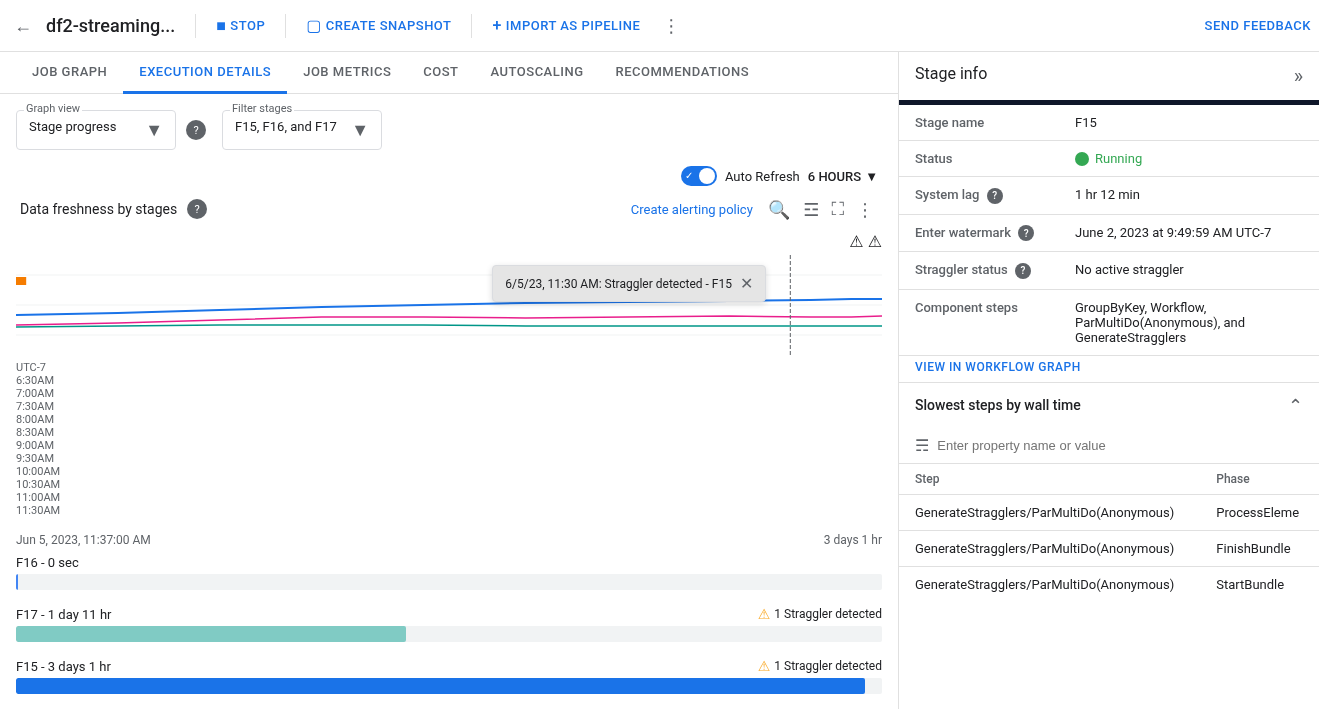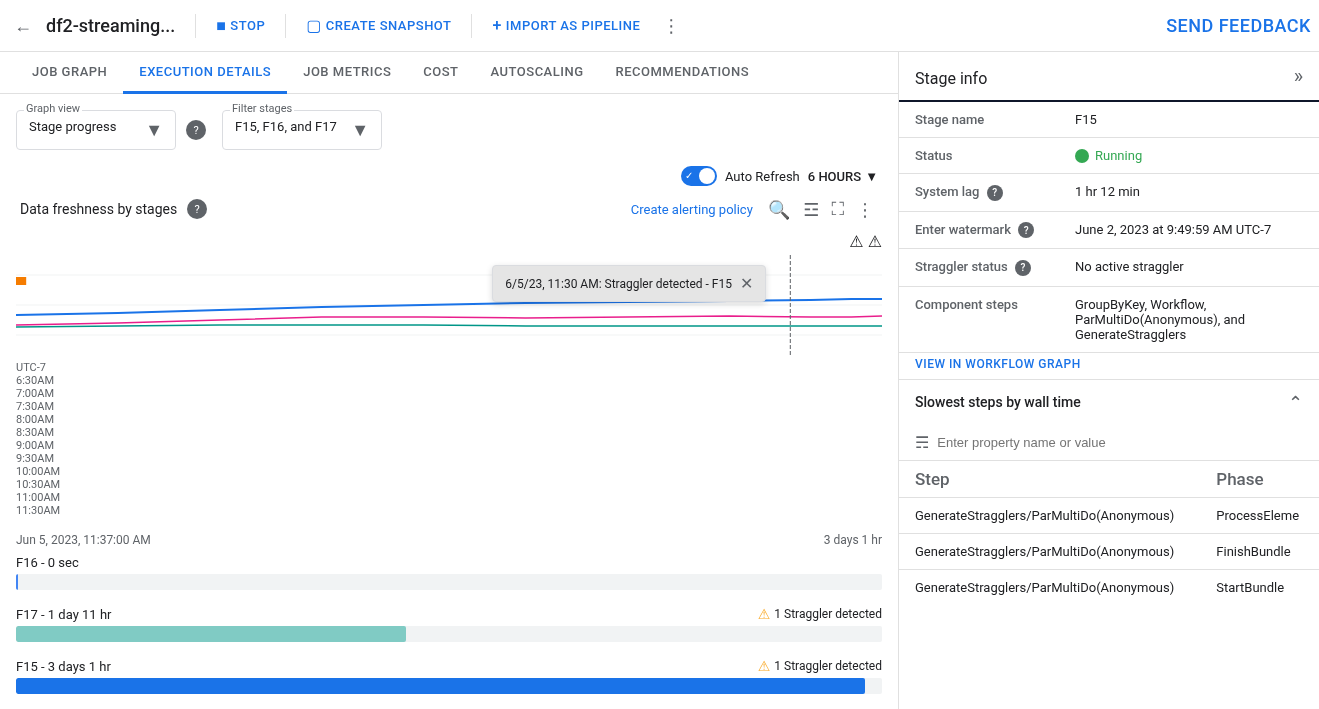--- a/index.html
+++ b/index.html
@@ -13,21 +13,21 @@
     }
     .top-bar .back-btn { color: #5f6368; cursor: pointer; font-size: 18px; padding: 6px; }
     .top-bar .job-title { font-size: 18px; font-weight: 500; color: #202124; margin-right: 8px; }
     .top-bar .divider { width: 1px; height: 24px; background: #e0e0e0; margin: 0 4px; }
     .top-bar-action {
       display: flex; align-items: center; gap: 4px;
       color: #1a73e8; font-size: 13px; font-weight: 500; cursor: pointer;
       padding: 6px 8px; border-radius: 4px; text-transform: uppercase; letter-spacing: 0.5px;
     }
     .top-bar-action .icon { font-size: 16px; }
-    .top-bar .send-feedback { color: #1a73e8; font-size: 18px; font-weight: 500; cursor: pointer; text-transform: uppercase; letter-spacing: 0.5px; margin-left: auto; }
+    .top-bar .send-feedback { color: #1a73e8; font-size: 13px; font-weight: 500; cursor: pointer; text-transform: uppercase; letter-spacing: 0.5px; margin-left: auto; }
     .top-bar .more-vert { color: #5f6368; font-size: 18px; cursor: pointer; padding: 6px; }
 
     
     .main-layout { display: flex; height: calc(100vh - 52px); }
 
     
     .left-panel { flex: 1; overflow-y: auto; border-right: 1px solid #e0e0e0; }
 
     
     .tabs { display: flex; border-bottom: 1px solid #e0e0e0; padding: 0 16px; }
@@ -138,22 +138,22 @@
       font-size: 12px; color: #202124;
     }
     .stage-straggler .warn-icon { color: #f9a825; font-size: 14px; }
     .stage-bar-container { height: 16px; background: #f1f3f4; border-radius: 2px; position: relative; overflow: hidden; }
     .stage-bar { height: 100%; border-radius: 2px; }
 
     
     .right-panel { width: 420px; min-width: 420px; overflow-y: auto; background: #fff; }
 
     .panel-header {
-      display: flex; align-items: flex-end; justify-content: space-between;
-      padding: 12px 16px; border-bottom: 2px solid #0f172a; font-size: 16px; font-weight: 400;
+      display: flex; align-items: flex-start; justify-content: space-between;
+      padding: 12px 16px; border-bottom: 5px solid #0f172a; font-size: 16px; font-weight: 400;
     }
     .panel-close { color: #5f6368; font-size: 20px; cursor: pointer; }
 
     
     .info-table { width: 100%; border-collapse: collapse; }
     .info-table tr { border-bottom: 1px solid #e0e0e0; }
     .info-table td { padding: 10px 16px; font-size: 13px; vertical-align: top; }
     .info-table td:first-child { color: #5f6368; font-weight: 500; width: 160px; min-width: 140px; }
     .info-table td:last-child { color: #202124; }
     .status-running { display: flex; align-items: center; gap: 6px; color: #34a853; }
@@ -176,21 +176,21 @@
     }
     .filter-icon { color: #5f6368; font-size: 16px; }
     .filter-input {
       border: none; outline: none; font-size: 13px; color: #202124;
       flex: 1; background: transparent;
     }
 
     
     .steps-table { width: 100%; border-collapse: collapse; }
     .steps-table th {
-      text-align: left; padding: 8px 16px; font-size: 17px; font-weight: 500;
+      text-align: left; padding: 8px 16px; font-size: 12px; font-weight: 500;
       color: #5f6368; border-bottom: 1px solid #e0e0e0; background: #fff;
     }
     .steps-table td { padding: 10px 16px; font-size: 13px; color: #202124; border-bottom: 1px solid #e0e0e0; vertical-align: top; }
     .steps-table tr:last-child td { border-bottom: none; }
   </style>
 </head>
 <body>
 
 <div class="top-bar">
   <span class="back-btn">←</span>

